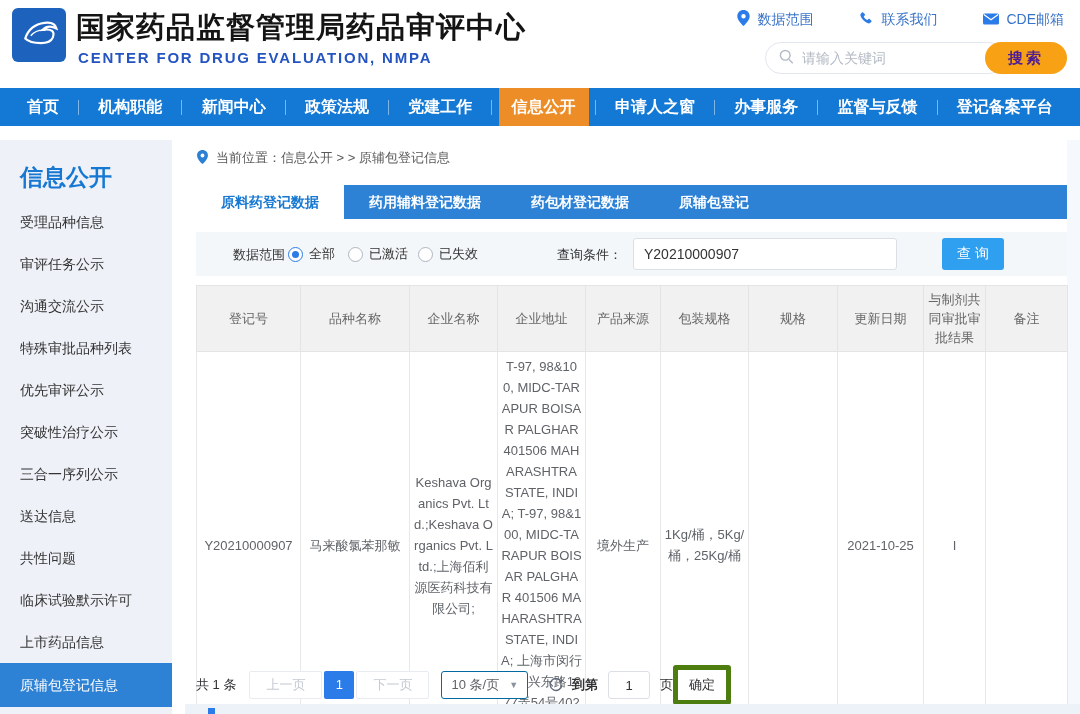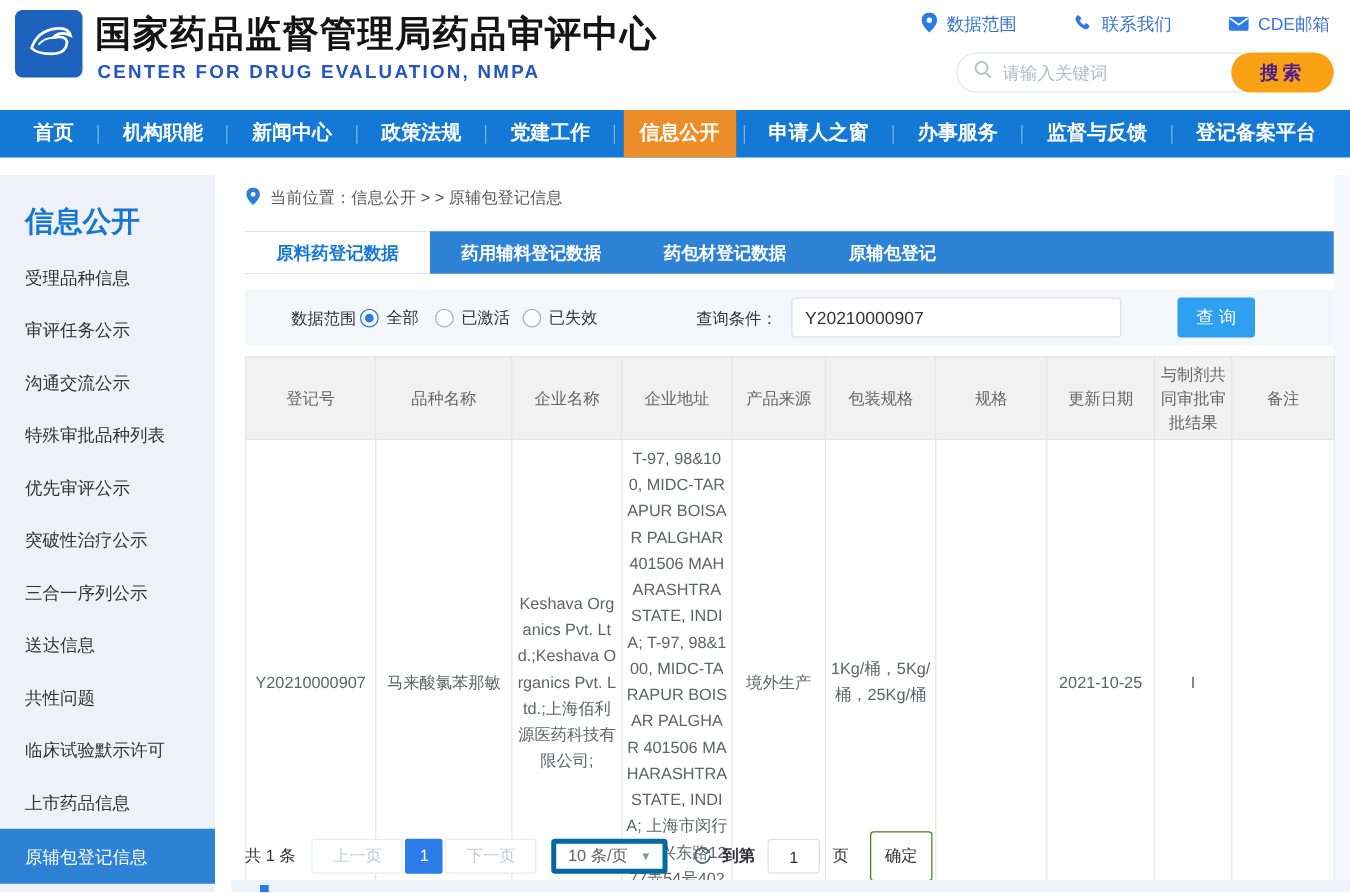--- a/index.html
+++ b/index.html
@@ -54,27 +54,27 @@
   
   .data-table { position:absolute; left:196px; top:285px; width:871px; border-collapse:collapse; table-layout:fixed; }
   .data-table th { background:#f1f1f1; color:#666; font-size:13px; font-weight:normal; border:1px solid #e4e4e4; height:64px; padding:4px; text-align:center; vertical-align:middle; line-height:19px; }
   .data-table td { color:#5f6368; font-size:13px; border:1px solid #e8e8e8; height:312px; padding:4px 3px; text-align:center; vertical-align:middle; line-height:21px; word-break:break-all; background:#fff; }
 
   
   .pagination { position:absolute; left:196px; top:670px; width:871px; height:30px; display:flex; align-items:center; font-size:13px; color:#303133; }
   .pg-total { margin-right:13px; white-space:nowrap; }
   .pg-btn { height:28px; line-height:26px; padding:0 16px; background:#fff; border:1px solid #e8ebf0; border-radius:2px; color:#c4c9d2; cursor:default; white-space:nowrap; }
   .pg-page { width:30px; height:28px; line-height:28px; text-align:center; background:#2b7ce9; color:#fff; border-radius:2px; margin:0 2px; cursor:pointer; }
-  .pg-size { display:flex; align-items:center; gap:10px; height:28px; border:4px solid #0369a1; border-radius:3px; background:#fff; padding:0 9px; margin-left:12px; color:#606266; cursor:pointer; white-space:nowrap; }
+  .pg-size { display:flex; align-items:center; gap:10px; height:28px; border:1px solid #0369a1; border-radius:3px; background:#fff; padding:0 9px; margin-left:12px; color:#606266; cursor:pointer; white-space:nowrap; }
   .pg-caret { font-size:9px; color:#8a919f; }
   .pg-refresh { margin-left:20px; display:flex; align-items:center; cursor:pointer; }
   .pg-goto-label { margin-left:8px; white-space:nowrap;font-weight:bold; }
   .pg-goto-input { width:42px; height:28px; border:1px solid #dcdfe6; border-radius:3px; text-align:center; font-size:13px; color:#303133; margin-left:10px; outline:none; background:#fff; font-family:"Liberation Sans",sans-serif; }
   .pg-goto-unit { margin-left:10px; }
-  .pg-confirm { margin-left:17px; height:40px; padding:0 11px; background:#fff; border:1px solid #4d7c0f; border-radius:3px; font-size:13px; color:#303133; cursor:pointer; font-family:"Liberation Sans",sans-serif; }
+  .pg-confirm { height:40px; padding:0 11px; background:#fff; border:5px solid #4d7c0f; border-radius:3px; font-size:13px; color:#303133; cursor:pointer; font-family:"Liberation Sans",sans-serif; }
 
   
   .bottom-strip { position:absolute; left:185px; top:704px; width:895px; height:10px; background:#edf1f8; }
   .bottom-accent { position:absolute; left:208px; top:708px; width:7px; height:6px; background:#2b7ce9; }
 </style>
 </head>
 <body>
 
 <div class="page">
 

